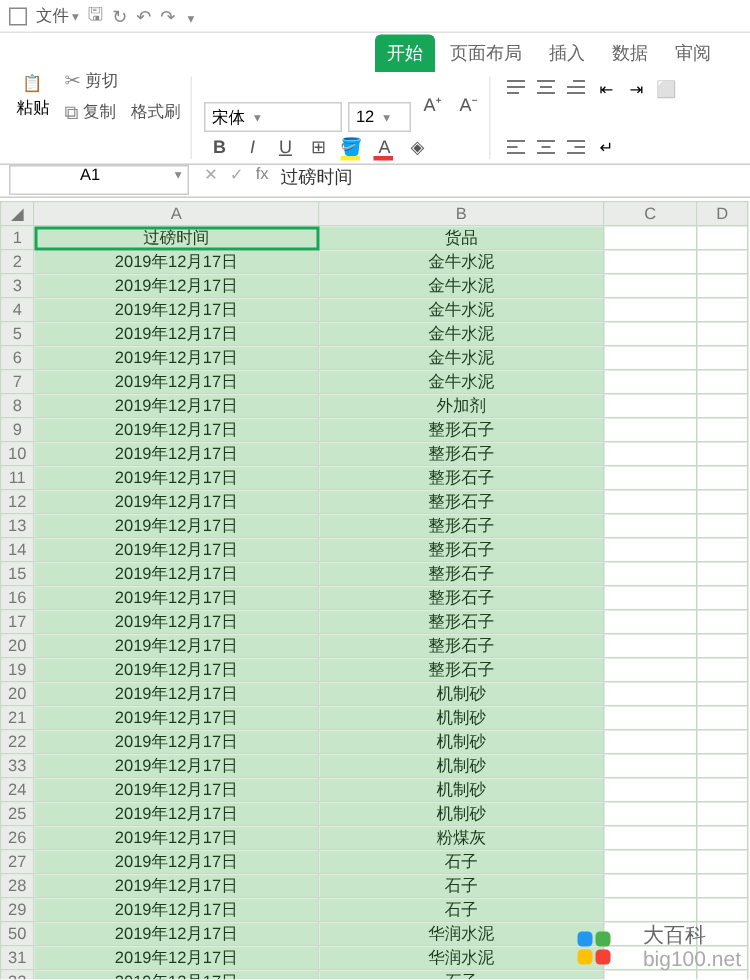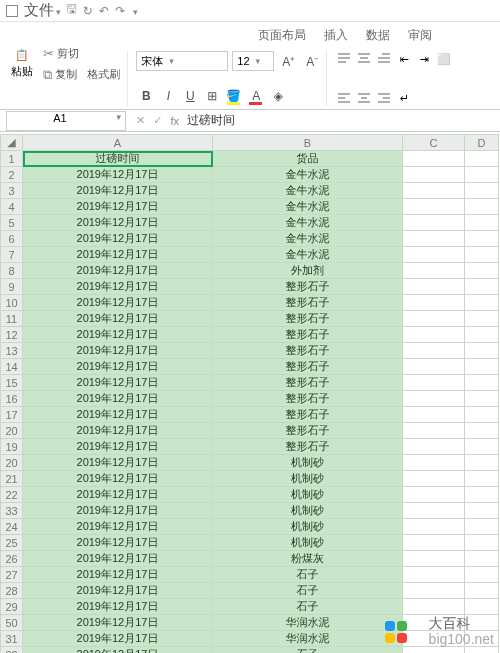--- a/index.html
+++ b/index.html
@@ -1,39 +1,39 @@
 <!DOCTYPE html>
 <html><head>
   <meta charset="utf-8">
   <style>
     * { box-sizing:border-box; margin:0; padding:0; font-family:"Microsoft YaHei",Arial,sans-serif; }
     body { width:500px; height:653px; overflow:hidden; background:#fff; position:relative; font-size:11px; }
     .menubar { height:22px; background:#fff; display:flex; align-items:center; padding:0 6px; gap:6px; border-bottom:1px solid #e0e0e0;}
     .menubar .sq { width:12px; height:12px; background:#fff; border:1px solid #888; }
-    .menubar .lbl { color:#555; font-size:15px;}
+    .menubar .lbl { color:#555; font-size:11px;}
     .menubar .drop::after{content:"▾"; color:#888; font-size:9px; margin-left:2px;}
     .menubar .icon { color:#888; font-size:12px;}
     .tabs { height:26px; display:flex; align-items:flex-end; padding-left:250px; gap:2px; background:#fff;}
     .tab { padding:4px 8px; font-size:12px; color:#666; border-radius:4px 4px 0 0;}
     .tab.active { background:#17a558; color:#fff;}
     .ribbon { height:62px; background:#fff; border-bottom:1px solid #ccc; display:flex; padding:3px 4px; gap:4px;}
     .rgroup { display:flex; flex-direction:column; justify-content:space-between; border-right:1px solid #e8e8e8; padding:0 4px;}
     .rrow { display:flex; gap:4px; align-items:center; height:26px;}
     .rbtn { display:flex; align-items:center; gap:3px; padding:2px 3px; color:#555; font-size:11px;}
     .rbtn .ic { font-size:13px; color:#888;}
     .rbig { width:28px; height:44px; display:flex; flex-direction:column; align-items:center; justify-content:center; gap:2px;}
     .selrow{ display:flex; gap:4px; align-items:center;}
-    .sel { height:20px; border:1px solid #ccc; padding:0 4px; display:flex; align-items:center; font-size:11px; gap:6px; background:#fff;}
+    .sel { height:20px; border:1px solid #ccc; padding:0 4px; display:flex; align-items:center; font-size:11px; gap:6px; background:#fff;margin-top:17px;}
     .sel::after{content:"▾"; color:#888; font-size:9px;}
     .fmt { display:flex; gap:2px;}
     .fbtn { width:20px; height:20px; display:flex; align-items:center; justify-content:center; color:#555; font-size:12px;}
     .fbtn.b{font-weight:bold;}
     .fbtn.i{font-style:italic;}
     .fbtn.u{text-decoration:underline;}
-    .fbar { border-bottom:1px solid #ccc; height:22px; display:flex; align-items:center;}
+    .fbar { border-bottom:1px solid #ccc; height:22px; display:flex; }
     .cellref { width:120px; height:20px; border:1px solid #ccc; margin:0 6px; padding:0 18px 0 6px; font-size:11px; text-align:center; position:relative; background:#fff;}
     .cellref::after{content:"▾"; position:absolute; right:4px; color:#888; font-size:9px;}
     .fx { color:#888; margin:0 4px;}
     .fval { font-size:12px; color:#333; padding-left:4px;}
     .grid-wrap { position:absolute; top:134px; left:0; right:0; bottom:0; overflow:hidden;}
     table.grid { border-collapse:collapse; table-layout:fixed;}
     table.grid th,table.grid td { border:1px solid #c7d8c7; font-size:11px; text-align:center; height:16px; padding:0; overflow:hidden;}
     table.grid th { background:#e9ece9; color:#777; font-weight:normal;}
     table.grid th.rowh { width:22px;}
     table.grid td.data { background:#c8e6c9; color:#1d3a1d;}
@@ -58,20 +58,21 @@
   <span class="sq"></span>
   <span class="lbl drop">文件</span>
   <span class="icon">🖫</span>
   <span class="icon">↻</span>
   <span class="icon">↶</span>
   <span class="icon">↷</span>
   <span class="icon drop"></span>
 </div>
 
 <div class="tabs">
+  <div class="tab active">开始</div>
   <div class="tab">页面布局</div>
   <div class="tab">插入</div>
   <div class="tab">数据</div>
   <div class="tab">审阅</div>
 </div>
 
 <div class="ribbon">
   <div class="rgroup">
     <div class="rrow">
       <div class="rbig">

